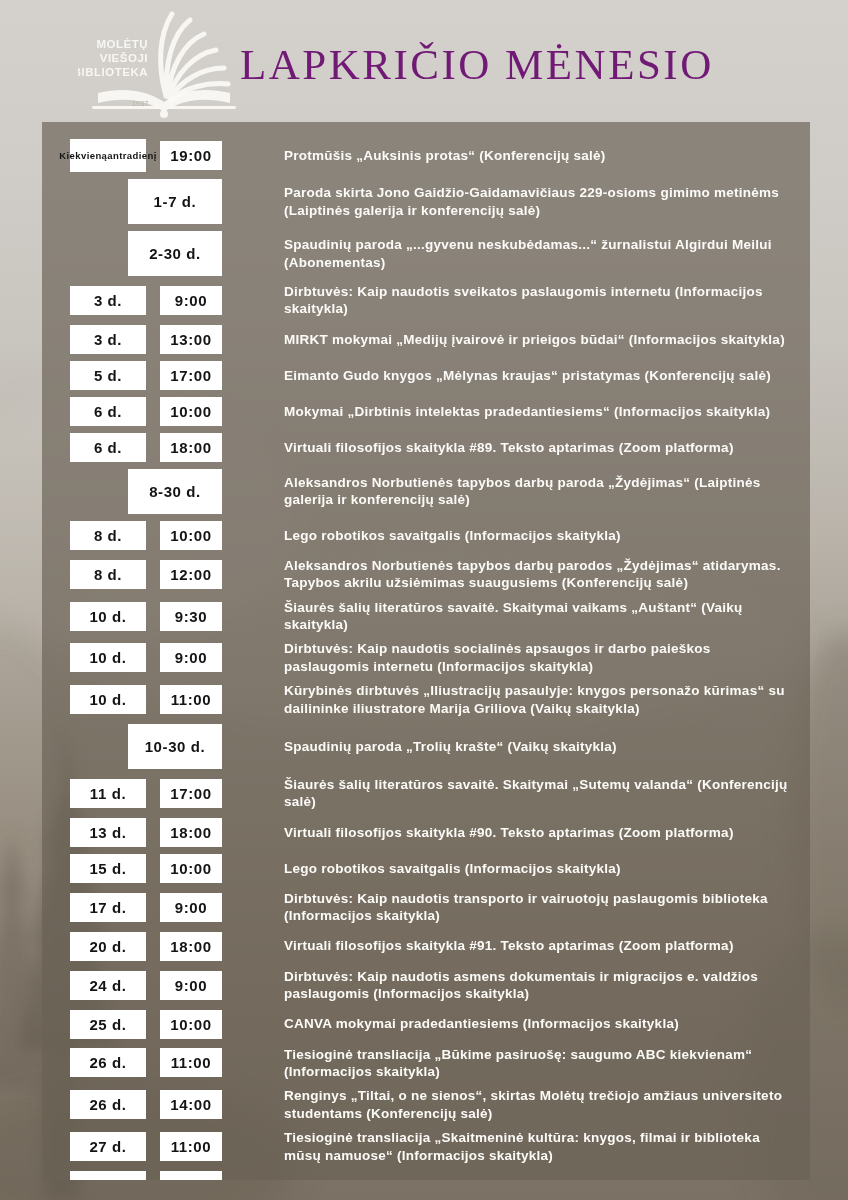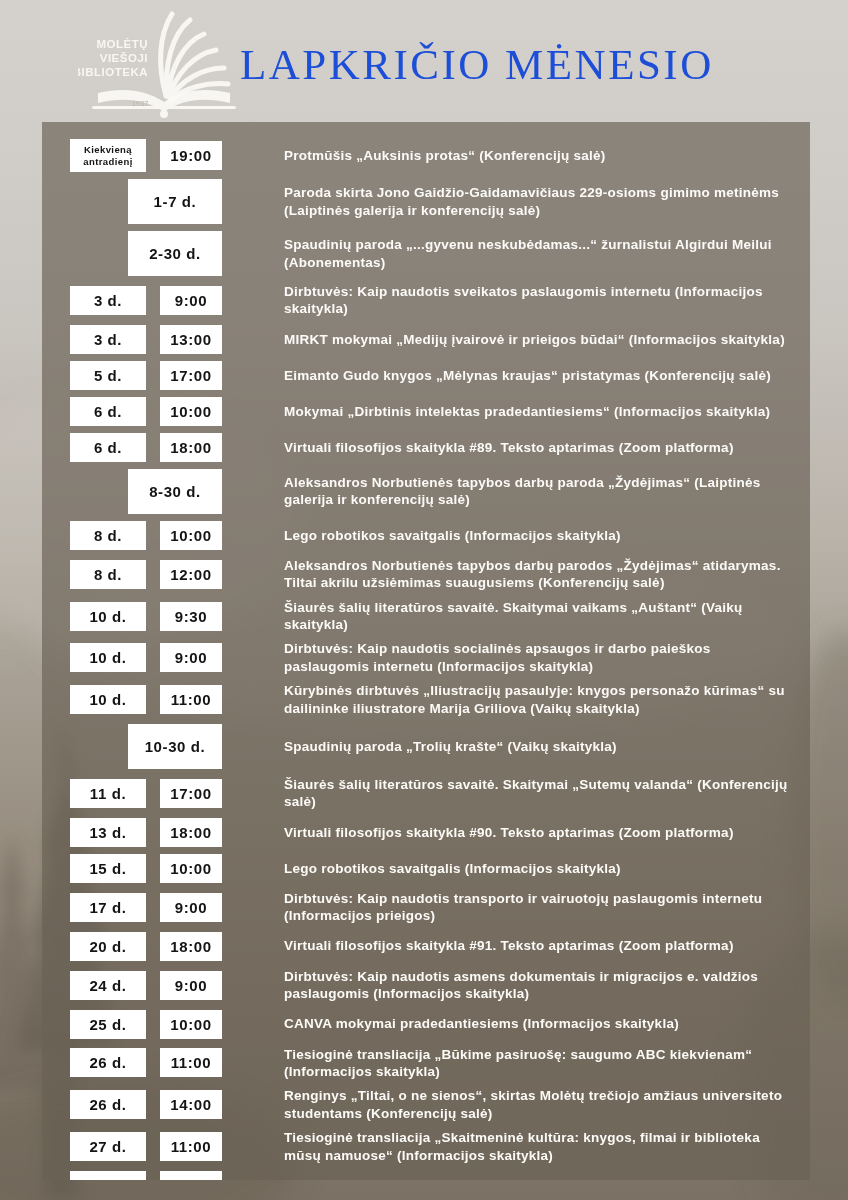--- a/index.html
+++ b/index.html
@@ -19,21 +19,21 @@
   }
   .bg svg{position:absolute;inset:0;}
 
   
   .header{position:absolute;left:0;top:0;width:848px;height:122px;padding-left:32px;}
   .logo{position:absolute;left:78px;top:6px;width:168px;height:114px;}
   .title{
     position:absolute;left:240px;top:12px;width:600px;
     font-family:"Liberation Serif", serif;
     font-size:43px;line-height:47px;font-weight:400;
-    letter-spacing:2.5px;color:#1d4ed8;
+    letter-spacing:2.5px;color:#701a75;
     text-transform:uppercase;white-space:nowrap;
   }
 
   
   .panel{
     position:absolute;left:42px;top:122px;width:768px;height:1058px;
     background:rgba(106,98,86,0.68);
     box-sizing:border-box;
     padding:17px 20px 10px 28px;
     overflow:hidden;
@@ -42,21 +42,21 @@
   .col-date{width:76px;flex:0 0 76px;margin-right:14px;display:flex;}
   .col-time{width:62px;flex:0 0 62px;margin-right:22px;display:flex;}
   .range-wrap{width:152px;flex:0 0 152px;margin-right:22px;display:flex;justify-content:flex-end;}
   .box{
     background:#ffffff;color:#141414;
     display:flex;align-items:center;justify-content:center;
     min-height:29px;width:100%;
     font-weight:bold;font-size:15px;letter-spacing:0.6px;
   }
   .box.range-box{width:auto;min-width:74px;padding:8px 10px;}
-  .box.small-date{flex-direction:column;font-size:9.5px;line-height:12px;letter-spacing:0.4px;min-height:33px;}
+  .box.small-date{flex-direction:row;font-size:9.5px;line-height:12px;letter-spacing:0.4px;min-height:33px;}
   .desc{
     flex:1;color:#fcfbf8;font-weight:bold;
     font-size:13.5px;line-height:17.4px;letter-spacing:0.25px;padding-left:40px;
   }
 </style>
 </head>
 <body>
 
 <div class="poster">
 
@@ -206,21 +206,21 @@
           </div>
           <div class="desc">Lego robotikos savaitgalis (Informacijos skaitykla)</div>
         </div>
         <div class="row">
           <div class="col-date">
             <div class="box">8 d.</div>
           </div>
           <div class="col-time">
             <div class="box">12:00</div>
           </div>
-          <div class="desc">Aleksandros Norbutienės tapybos darbų parodos „Žydėjimas“ atidarymas. Tiltai akrilu užsiėmimas suaugusiems (Konferencijų salė)</div>
+          <div class="desc">Aleksandros Norbutienės tapybos darbų parodos „Žydėjimas“ atidarymas. Tapybos akrilu užsiėmimas suaugusiems (Konferencijų salė)</div>
         </div>
         <div class="row">
           <div class="col-date">
             <div class="box">10 d.</div>
           </div>
           <div class="col-time">
             <div class="box">9:30</div>
           </div>
           <div class="desc">Šiaurės šalių literatūros savaitė. Skaitymai vaikams „Auštant“ (Vaikų skaitykla)</div>
         </div>
@@ -275,21 +275,21 @@
           </div>
           <div class="desc">Lego robotikos savaitgalis (Informacijos skaitykla)</div>
         </div>
         <div class="row">
           <div class="col-date">
             <div class="box">17 d.</div>
           </div>
           <div class="col-time">
             <div class="box">9:00</div>
           </div>
-          <div class="desc">Dirbtuvės: Kaip naudotis transporto ir vairuotojų paslaugomis internetu (Informacijos prieigos)</div>
+          <div class="desc">Dirbtuvės: Kaip naudotis transporto ir vairuotojų paslaugomis biblioteka (Informacijos skaitykla)</div>
         </div>
         <div class="row">
           <div class="col-date">
             <div class="box">20 d.</div>
           </div>
           <div class="col-time">
             <div class="box">18:00</div>
           </div>
           <div class="desc">Virtuali filosofijos skaitykla #91. Teksto aptarimas (Zoom platforma)</div>
         </div>

